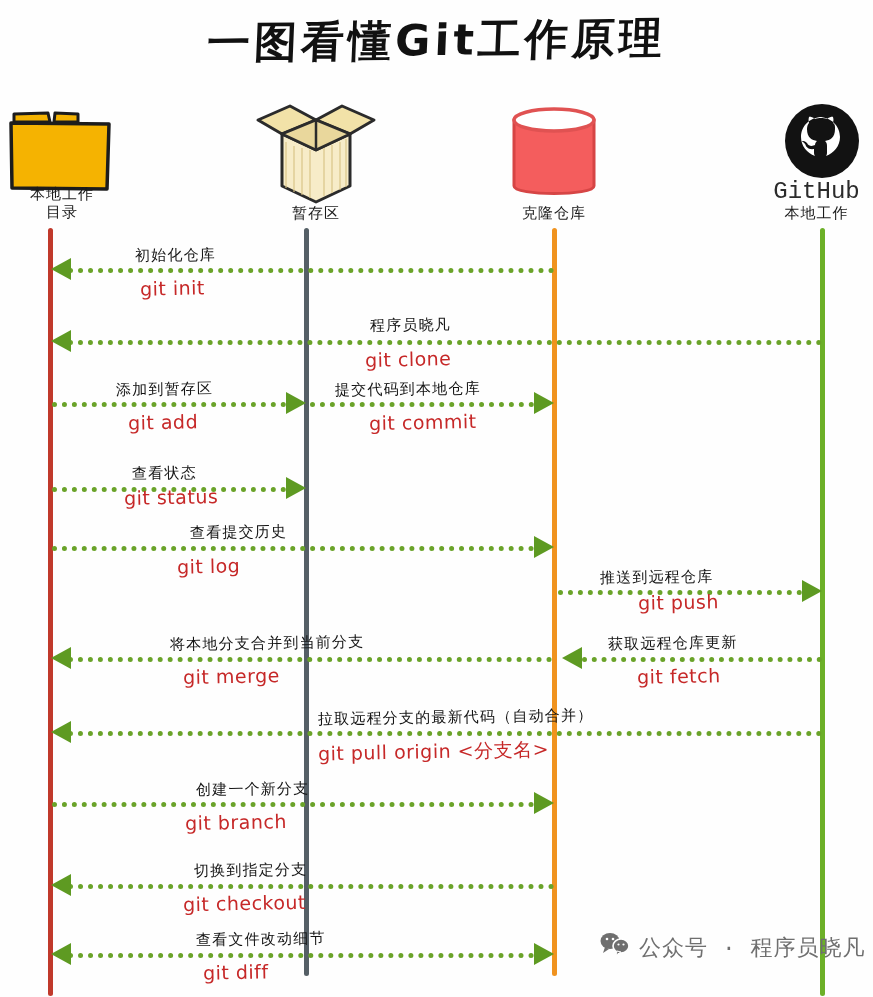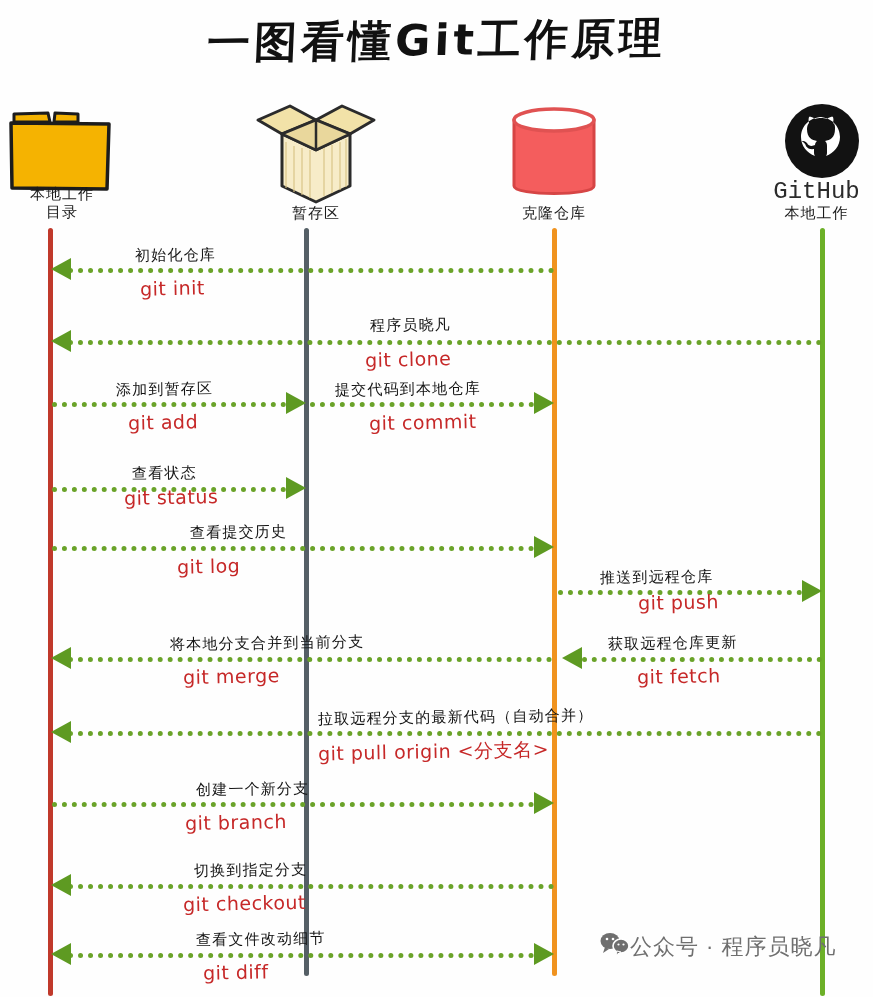--- a/index.html
+++ b/index.html
@@ -82,22 +82,23 @@
     white-space: nowrap;
     letter-spacing: 0.5px;
     transform: rotate(-1.2deg);
   }
 
   
   #watermark {
     position: absolute;
     left: 600px; top: 932px;
     display: flex; align-items: center;
+    gap: 9px;
     color: #6f6f6f;
-    font-family: Liberation Sans, sans-serif;
+    font-family: Liberation Mono, monospace;
     font-size: 22px;
     letter-spacing: 1px;
   }
 </style>
 </head>
 <body>
 
 <div id="stage">
 
   <div id="title">一图看懂Git工作原理</div>

